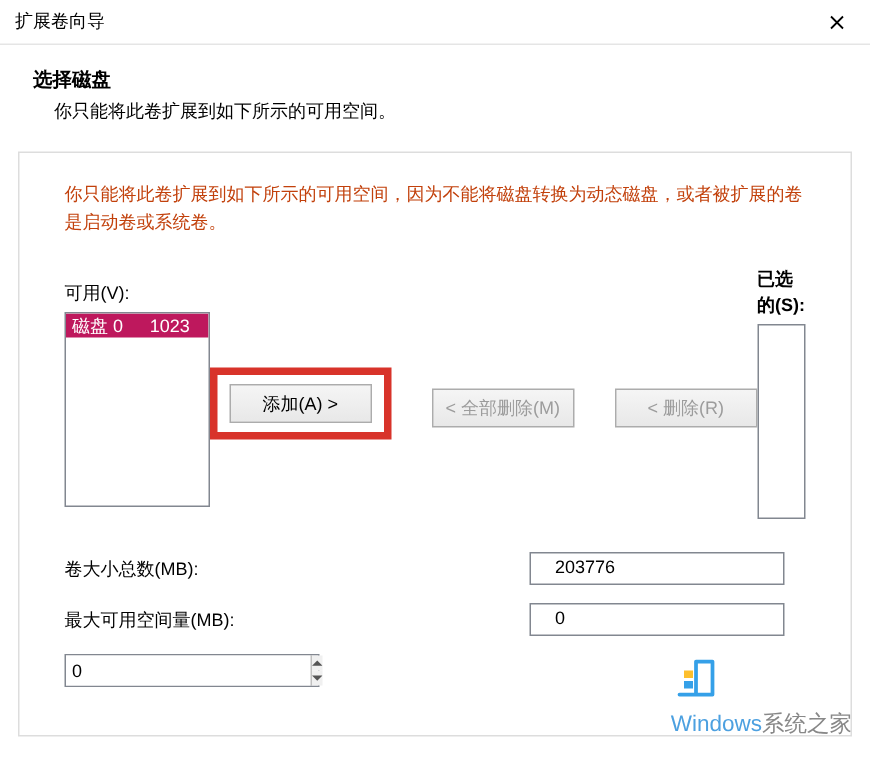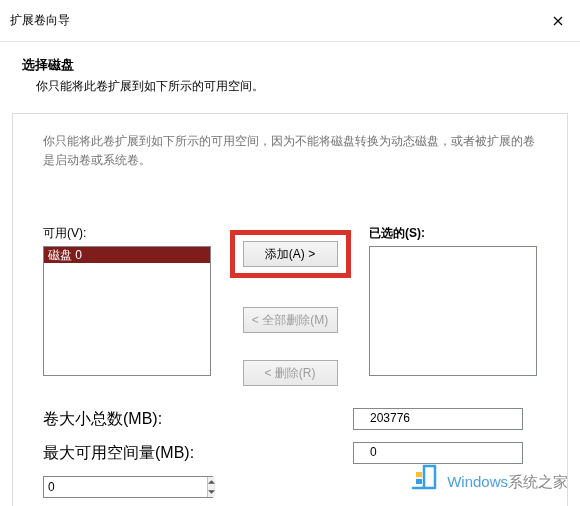--- a/index.html
+++ b/index.html
@@ -1,51 +1,51 @@
 <!DOCTYPE html>
 <html><head>
   <meta charset="utf-8">
   <style>
     * { box-sizing: border-box; margin: 0; padding: 0; }
     body { font-family: "Microsoft YaHei", "Segoe UI", sans-serif; font-size: 12px; background: #fff; width: 580px; height: 506px; overflow: hidden; }
-    .titlebar { height: 42px; display: flex; align-items: center; border-bottom: 1px solid #e5e5e5; }
+    .titlebar { height: 30px; display: flex; align-items: center; border-bottom: 1px solid #e5e5e5; }
     .title { padding-left: 10px; flex: 1; font-size: 12px; color: #000; }
     .close-btn { width: 45px; height: 30px; display: flex; align-items: center; justify-content: center; cursor: pointer; }
     .close-btn svg { width: 10px; height: 10px; }
     .header { padding: 14px 4px 18px 22px; }
     .header-title { font-size: 13px; color: #000; font-weight: 700; }
     .header-sub { font-size: 12px; color: #000; padding-left: 14px; margin-top: 4px; }
     .content { border: 1px solid #ddd; margin: 0 12px; padding: 18px 30px 20px 30px; background: #fff; }
-    .desc { font-size: 12px; color: #737373; line-height: 1.6; margin-bottom: 44px; }
+    .desc { font-size: 12px; color: #c2410c; line-height: 1.6; margin-bottom: 20px; }
     .lists-row { display: flex; align-items: center; margin-bottom: 22px; }
     .list-col { display: flex; flex-direction: column; }
     .list-col.left { width: 168px; }
     .list-col.right { width: 168px; font-weight: bold; }
     .list-label { font-size: 12px; margin-bottom: 4px; }
     .listbox { border: 1px solid #828790; height: 130px; background: #fff; overflow: hidden; }
-    .listbox-item { background: #7f1d1d; color: #fff; font-size: 12px; height: 16px; line-height: 16px; display: flex; flex-direction: column; }
+    .listbox-item { background: #be185d; color: #fff; font-size: 12px; height: 16px; line-height: 16px; display: flex; }
     .listbox-item .col1 { padding-left: 4px; width: 68px; }
     .listbox-item .col2 { }
-    .mid-buttons { flex: 1; display: flex; flex-direction: column; align-items: center; padding-top: 20px; gap: 27px; }
+    .mid-buttons { flex: 1; display: flex; align-items: center; padding-top: 20px; gap: 27px; }
     .btn { width: 95px; height: 26px; background: linear-gradient(#f5f5f5,#e8e8e8); border: 1px solid #acacac; font-size: 12px; cursor: pointer; font-family: inherit; color: #000; }
     .btn:disabled, .btn.disabled { color: #9c9c9c; }
     .highlight-wrap { border: 5px solid #d8332a; padding: 6px 8px; margin-top: -4px; margin-bottom: 2px; }
     .highlight-wrap .btn { margin: 0; }
     .form-rows { }
     .form-row { display: flex; align-items: center; margin-bottom: 12px; }
-    .form-label { width: 310px; font-size: 16px; }
+    .form-label { width: 310px; font-size: 12px; }
     .form-value { width: 170px; height: 22px; border: 1px solid #828790; background: #fff; padding: 2px 16px; font-size: 12px; }
     .spinner-wrap { display: flex; width: 170px; border: 1px solid #828790; height: 22px; }
     .spinner-input { flex: 1; border: none; outline: none; font-size: 12px; padding: 0 4px; font-family: inherit; }
     .spinner-btns { width: 16px; display: flex; flex-direction: column; border-left: 1px solid #c0c0c0; }
     .spin-btn { flex: 1; background: #f0f0f0; border: none; display: flex; align-items: center; justify-content: center; cursor: pointer; padding: 0; }
     .spin-btn svg { width: 7px; height: 4px; }
     .footer { display: flex; justify-content: flex-end; align-items: center; padding: 20px 28px 0 0; gap: 6px; }
     .footer .btn { width: 95px; }
-    .watermark { position: absolute; right: 12px; bottom: 14px; display: flex; align-items: flex-end; gap: 6px; pointer-events: none; }
+    .watermark { position: absolute; right: 12px; bottom: 14px; display: flex; align-items: flex-start; gap: 6px; pointer-events: none; flex-direction: column; }
     .wm-text { text-align: left; }
     .wm-main { font-size: 15px; color: #4ca0e0; }
     .wm-main .g0 { color: #888; }
     .wm-sub { font-size: 11px; color: #999; letter-spacing: 0.5px; }
   </style>
 </head>
 <body>
 
 <div class="titlebar">
   <div class="title">扩展卷向导</div>

